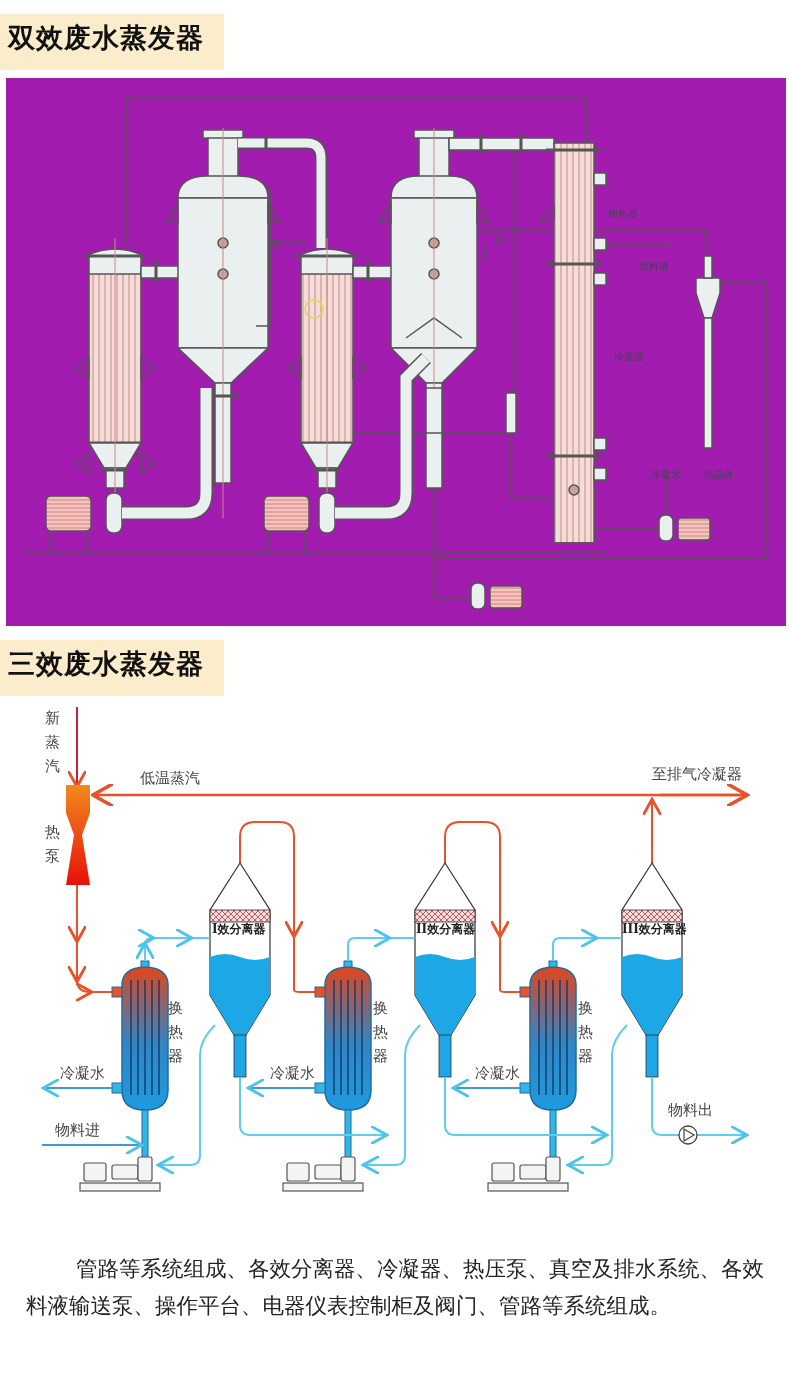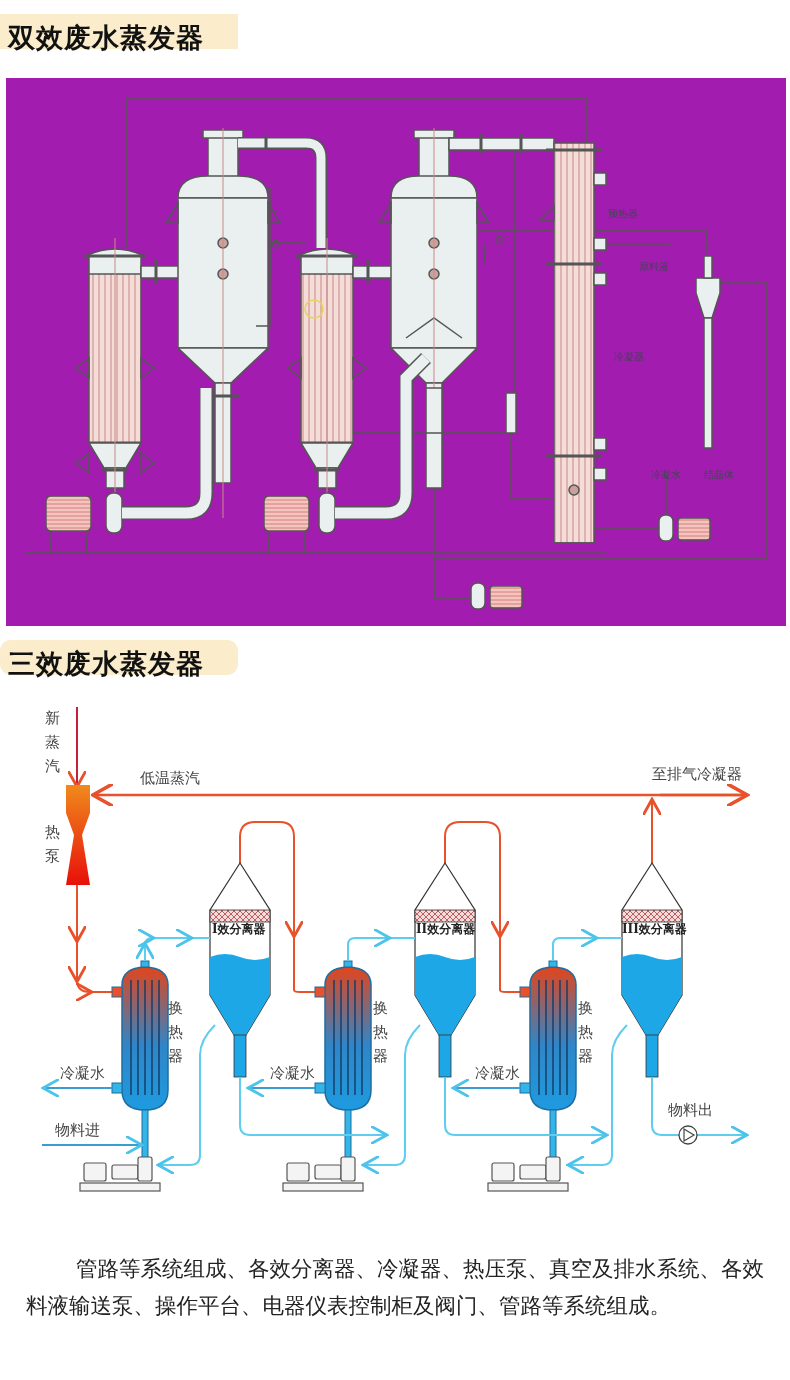--- a/index.html
+++ b/index.html
@@ -1,19 +1,19 @@
 <!DOCTYPE html>
 <html><head>
 <meta charset="utf-8">
 <style>
   html,body{margin:0;padding:0;background:#ffffff;}
   body{width:790px;height:1380px;position:relative;overflow:hidden;font-family:"DejaVu Sans","Liberation Sans",sans-serif;}
-  .section-title{position:absolute;left:0;background:#fbeccb;color:#111;font-size:27px;font-weight:bold;padding:0 18px 0 8px;height:35px;line-height:48px;letter-spacing:1px;}
+  .section-title{position:absolute;left:0;background:#fbeccb;color:#111;font-size:27px;font-weight:bold;padding:0 4px 0 8px;height:56px;line-height:48px;letter-spacing:1px;}
   #title1{top:14px;width:212px;}
-  #title2{top:640px;width:212px;border-radius:11px;}
+  #title2{top:640px;width:212px;}
   .panel1{position:absolute;left:6px;top:78px;width:780px;height:548px;background:#a21caf;}
   svg{position:absolute;left:0;top:0;}
   .lbl{font-family:"DejaVu Serif","Liberation Serif",serif;}
   .desc{position:absolute;left:26px;top:1250px;width:740px;font-size:21.5px;line-height:37px;color:#222;font-family:"DejaVu Sans","Liberation Sans",sans-serif;}
   .desc .indent{display:inline-block;width:50px;}
 </style>
 </head>
 <body>
 
 <div class="section-title" id="title1">双效废水蒸发器</div>

